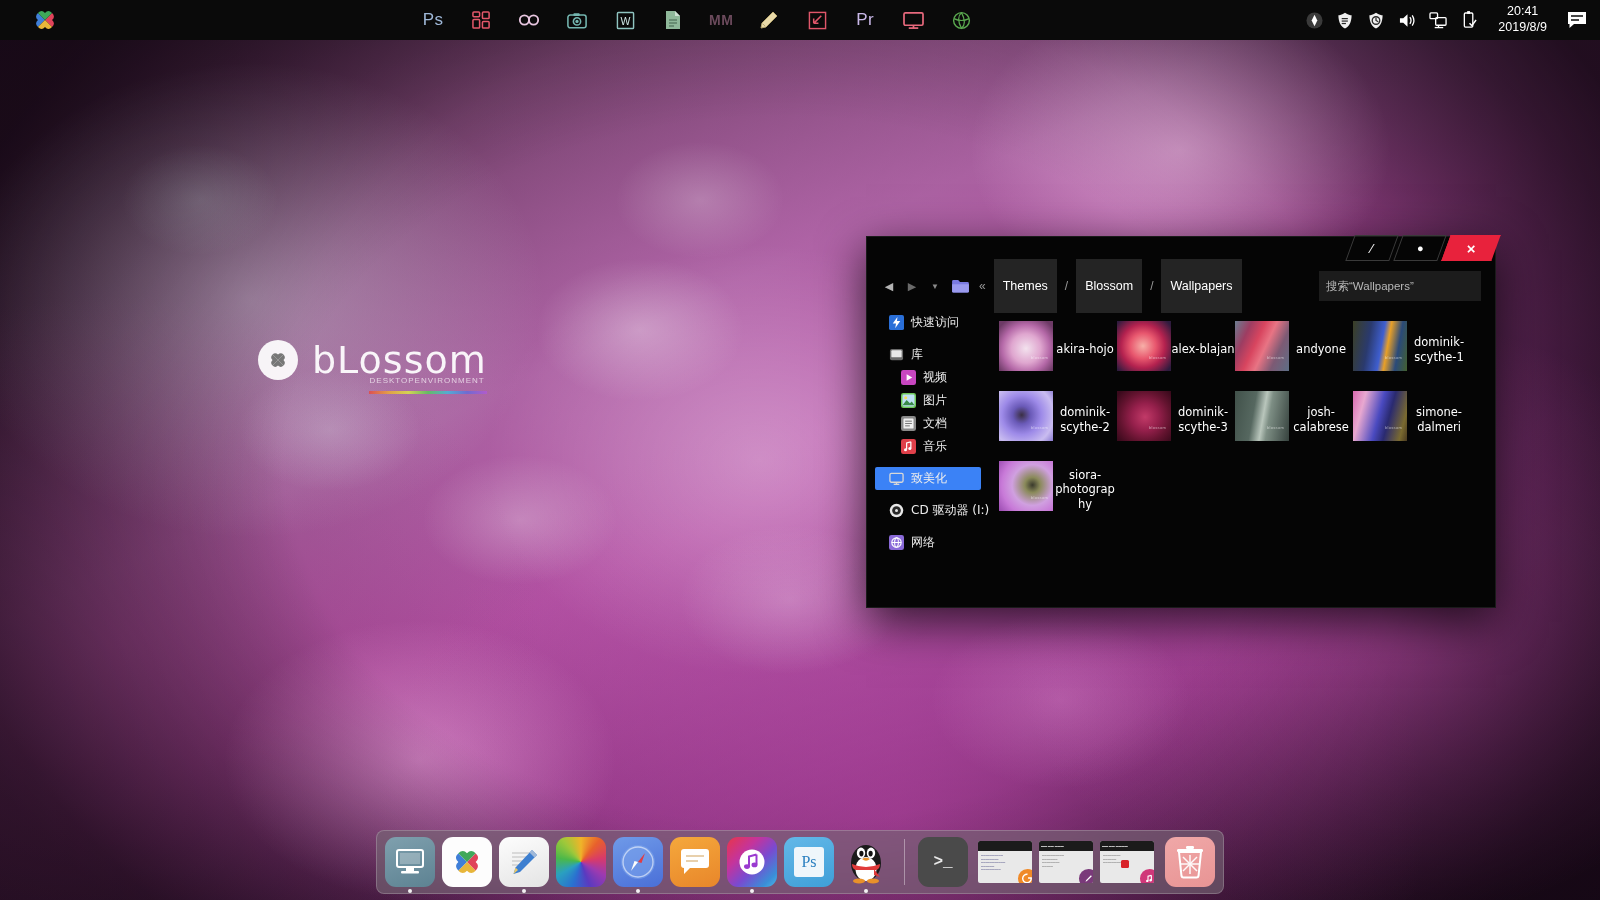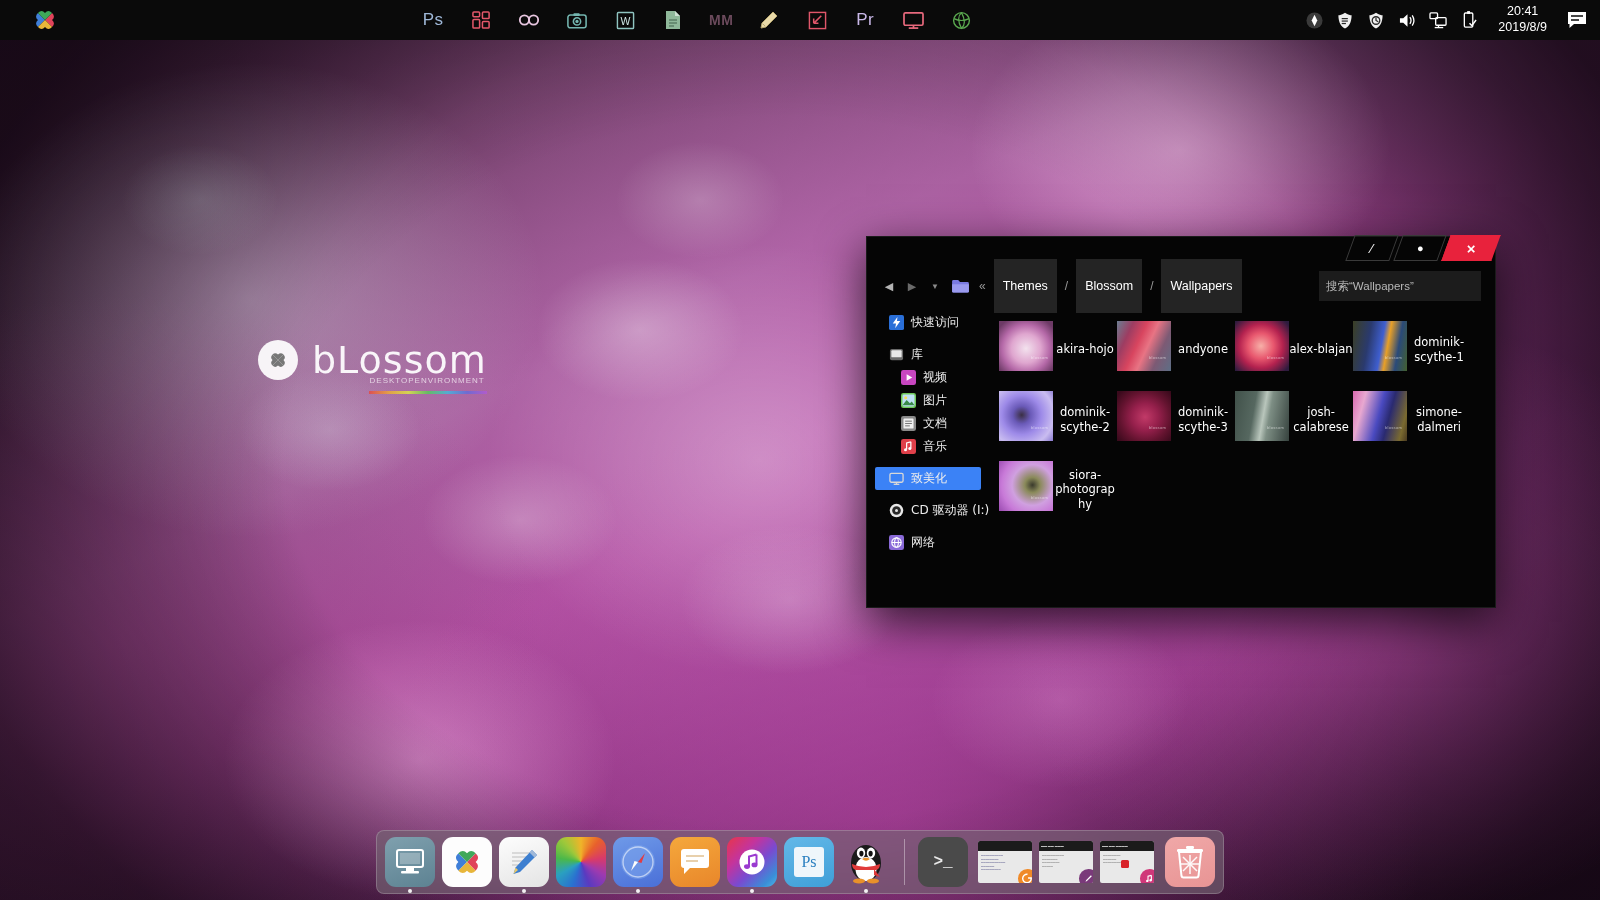--- a/index.html
+++ b/index.html
@@ -557,31 +557,31 @@
     <div id="fm-files">
 
       <div class="file-cell">
         <div class="thumb" style="background:radial-gradient(circle at 50% 55%,#f3e2ee 0%,#dfa6cf 38%,#b569a8 62%,#6d3a66 88%)">
           <span class="wmk">blossom</span>
         </div>
         <div class="fname">akira-hojo</div>
       </div>
 
       <div class="file-cell">
+        <div class="thumb" style="background:radial-gradient(circle at 48% 50%,#f7b0a8 0%,#e8576e 34%,#b4224f 58%,#2e1b3e 92%)">
+          <span class="wmk">blossom</span>
+        </div>
+        <div class="fname">alex-blajan</div>
+      </div>
+
+      <div class="file-cell">
         <div class="thumb" style="background:linear-gradient(115deg,#6b7e92 0%,#9d3d62 22%,#d8455f 40%,#e87484 55%,#7d5a74 75%,#5d6f86 100%)">
           <span class="wmk">blossom</span>
         </div>
         <div class="fname">andyone</div>
-      </div>
-
-      <div class="file-cell">
-        <div class="thumb" style="background:radial-gradient(circle at 48% 50%,#f7b0a8 0%,#e8576e 34%,#b4224f 58%,#2e1b3e 92%)">
-          <span class="wmk">blossom</span>
-        </div>
-        <div class="fname">alex-blajan</div>
       </div>
 
       <div class="file-cell">
         <div class="thumb" style="background:linear-gradient(100deg,#3b3f24 0%,#2a3a6e 30%,#3f5fd0 52%,#e8a028 62%,#2a4a7a 80%,#44602e 100%)">
           <span class="wmk">blossom</span>
         </div>
         <div class="fname">dominik-scythe-1</div>
       </div>
 
       <div class="file-cell">

